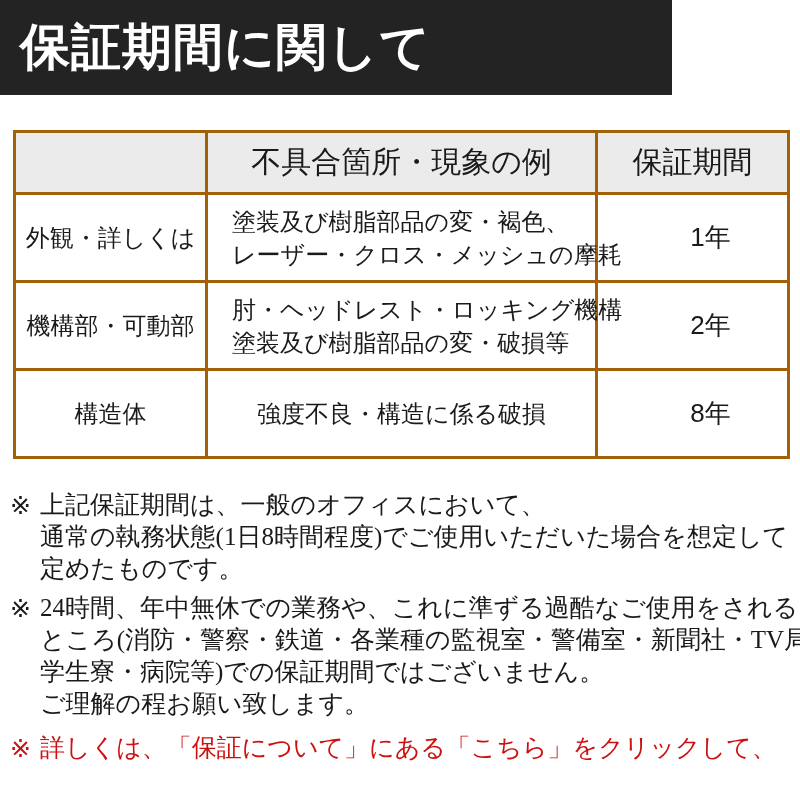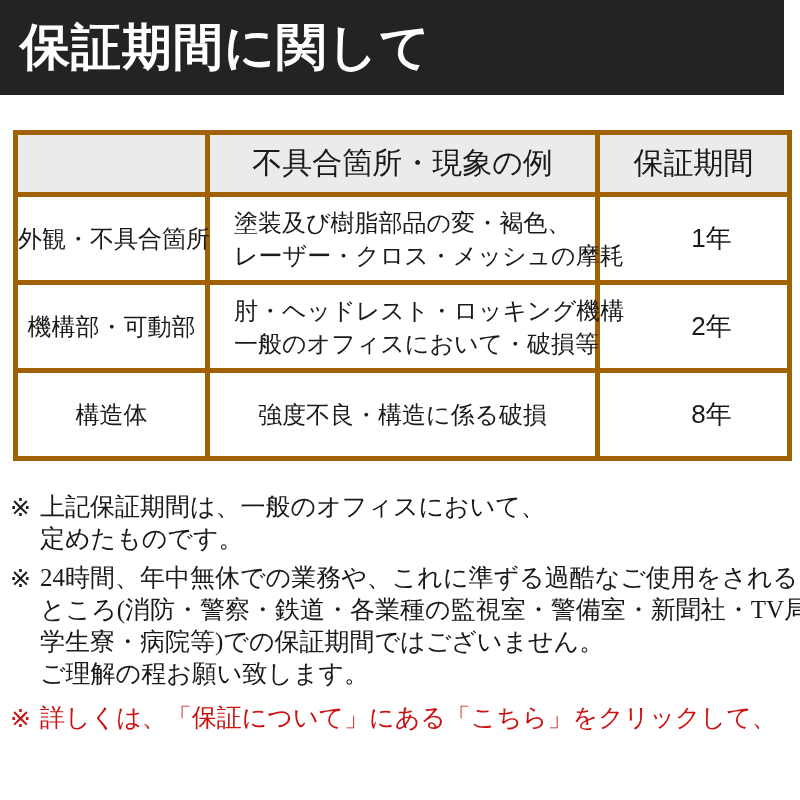--- a/index.html
+++ b/index.html
@@ -5,21 +5,21 @@
   * { margin: 0; padding: 0; box-sizing: border-box; }
   html, body {
     width: 800px; height: 800px;
     background: #ffffff;
     overflow: hidden;
     font-family: "Liberation Sans", "DejaVu Sans", sans-serif;
     color: #1a1a1a;
   }
   
   .title-bar {
-    width: 784px; height: 95px;
+    width: 672px; height: 95px;
     background: #232323;
     display: flex; align-items: center;
     padding-left: 20px;
   }
   .title-bar h1 {
     color: #ffffff;
     font-size: 50px;
     font-weight: bold;
     letter-spacing: 1px;
     white-space: nowrap;
@@ -29,21 +29,21 @@
     border-collapse: collapse;
     table-layout: fixed;
     width: 774px;
     margin: 35px 0 0 13px;
     border: 3px solid #1a1a1a;
   }
   .warranty-table col.col-cat    { width: 192px; }
   .warranty-table col.col-ex     { width: 390px; }
   .warranty-table col.col-period { width: 192px; }
   .warranty-table th, .warranty-table td {
-    border: 5px solid #a16207;
+    border: 3px solid #a16207;
     vertical-align: middle;
     font-weight: normal;
   }
   .warranty-table thead tr { height: 62px; }
   .warranty-table thead th {
     background: #ebebeb;
     font-size: 30px;
     text-align: center;
     white-space: nowrap;
   }
@@ -95,51 +95,52 @@
     </colgroup>
     <thead>
       <tr>
         <th></th>
         <th>不具合箇所・現象の例</th>
         <th>保証期間</th>
       </tr>
     </thead>
     <tbody>
       <tr>
-        <td class="cell-category">外観・不具合箇所</td>
+        <td class="cell-category">外観・詳しくは</td>
         <td class="cell-example">
           <div class="line">塗装及び樹脂部品の変・褐色、</div>
           <div class="line">レーザー・クロス・メッシュの摩耗</div>
         </td>
         <td class="cell-period">1年</td>
       </tr>
       <tr>
         <td class="cell-category">機構部・可動部</td>
         <td class="cell-example">
           <div class="line">肘・ヘッドレスト・ロッキング機構</div>
-          <div class="line">一般のオフィスにおいて・破損等</div>
+          <div class="line">塗装及び樹脂部品の変・破損等</div>
         </td>
         <td class="cell-period">2年</td>
       </tr>
       <tr>
         <td class="cell-category">構造体</td>
         <td class="cell-example center">
           <div class="line">強度不良・構造に係る破損</div>
         </td>
         <td class="cell-period">8年</td>
       </tr>
     </tbody>
   </table>
 
   <section class="notes">
 
     <div class="note">
       <span class="note-marker">※</span>
       <div class="note-lines">
         <div class="note-line">上記保証期間は、一般のオフィスにおいて、</div>
+        <div class="note-line">通常の執務状態(1日8時間程度)でご使用いただいた場合を想定して</div>
         <div class="note-line">定めたものです。</div>
       </div>
     </div>
 
     <div class="note">
       <span class="note-marker">※</span>
       <div class="note-lines">
         <div class="note-line">24時間、年中無休での業務や、これに準ずる過酷なご使用をされる</div>
         <div class="note-line">ところ(消防・警察・鉄道・各業種の監視室・警備室・新聞社・TV局</div>
         <div class="note-line">学生寮・病院等)での保証期間ではございません。</div>

